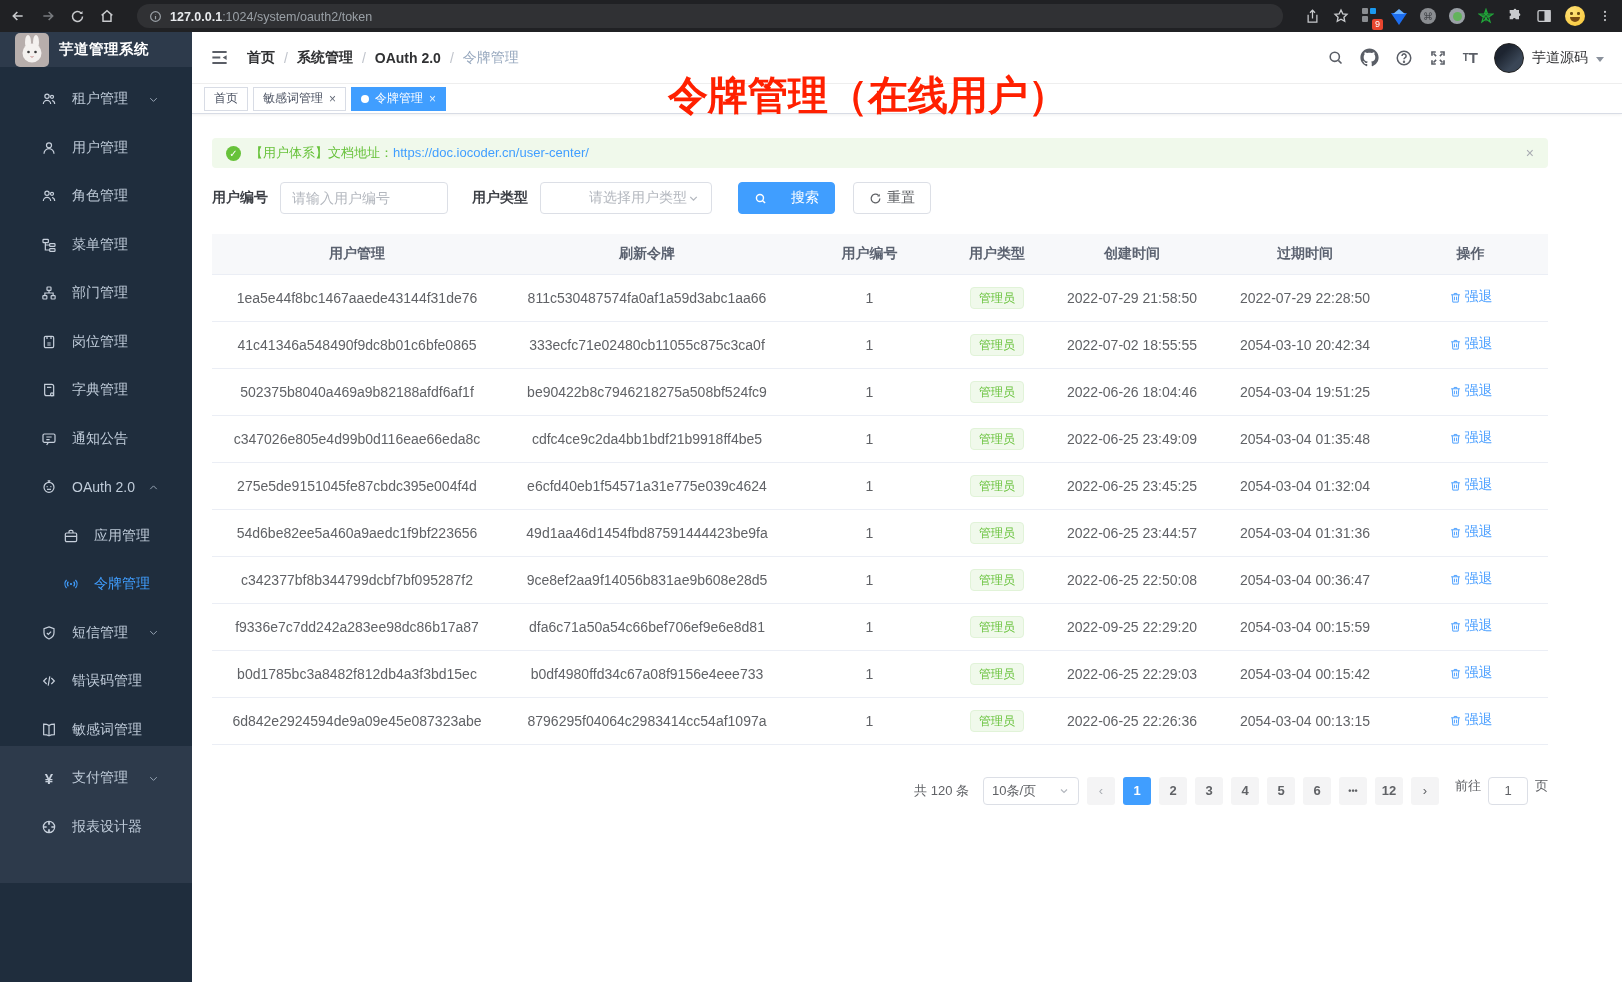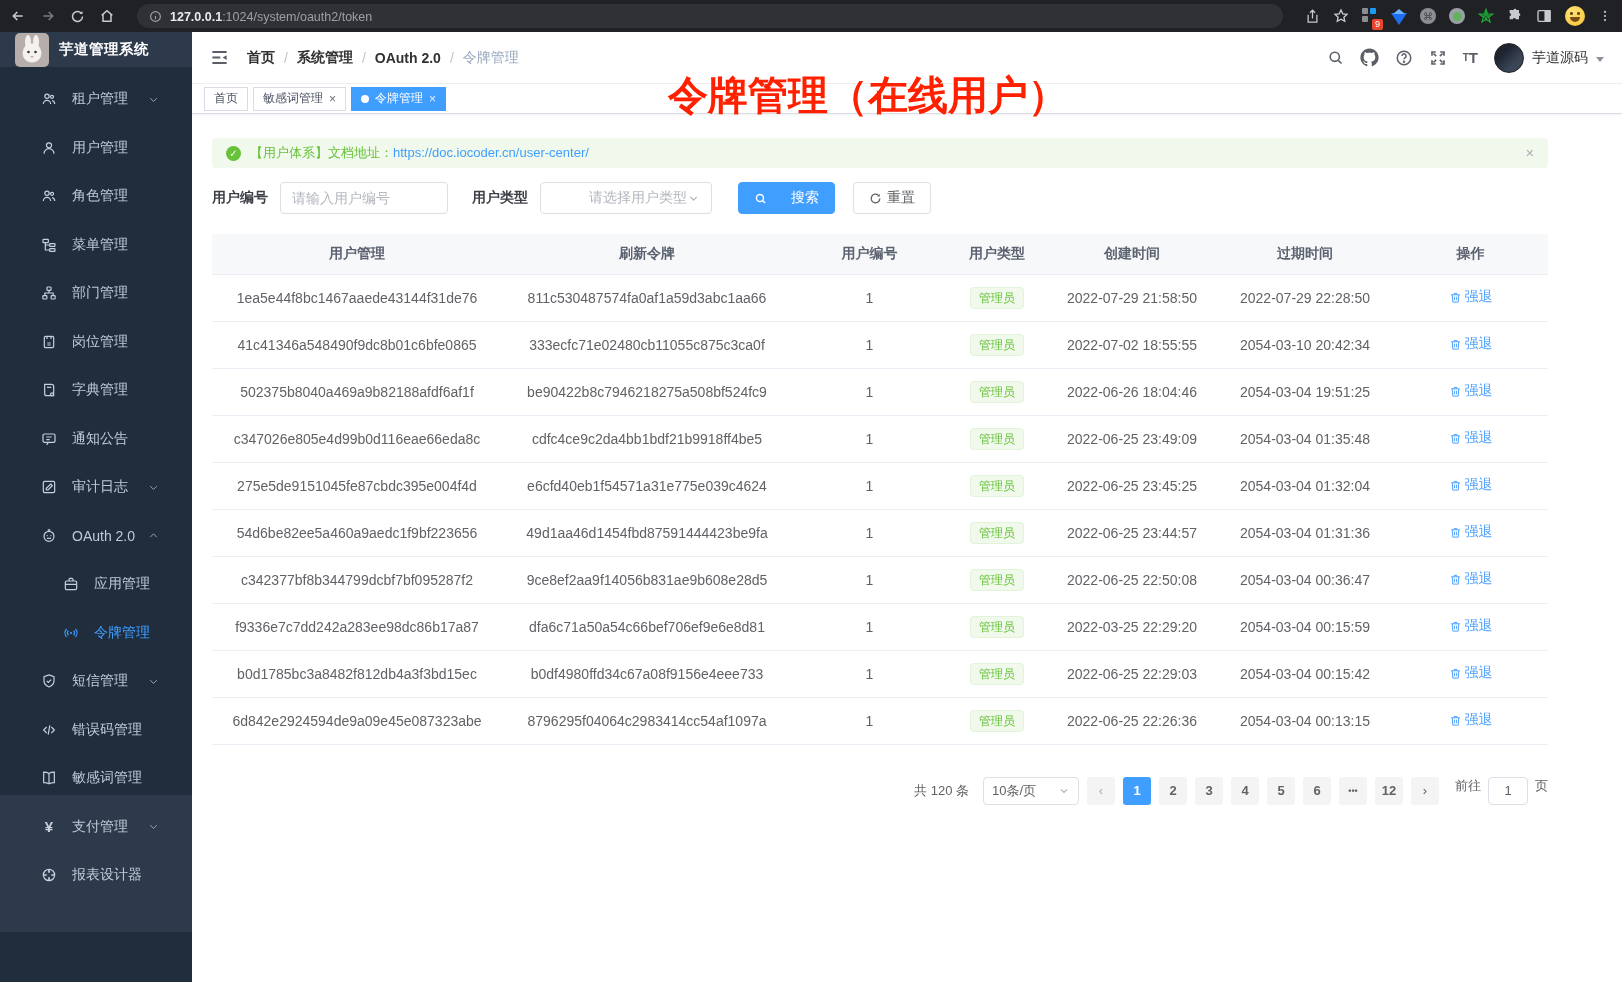--- a/index.html
+++ b/index.html
@@ -296,34 +296,20 @@
             <span class="mi-label">字典管理</span>
           </div>
           <div class="menu-item">
             <span class="icon">
               <svg width="16" height="16" viewBox="0 0 24 24" fill="none" stroke="currentColor" stroke-width="1.8">
                 <rect x="3" y="4.5" width="18" height="12.5" rx="2"></rect>
                 <path d="M8.5 21l2.5-4M8 9h8M8 13h5"></path>
               </svg>
             </span>
             <span class="mi-label">通知公告</span>
-          </div>
-          <div class="menu-item">
-            <span class="icon">
-              <svg width="16" height="16" viewBox="0 0 24 24" fill="none" stroke="currentColor" stroke-width="1.8">
-                <rect x="3.5" y="3.5" width="17" height="17" rx="2"></rect>
-                <path d="M14.5 7.5l2.5 2.5-6.5 6.5H8v-2.5z"></path>
-              </svg>
-            </span>
-            <span class="mi-label">审计日志</span>
-            <span class="icon chev">
-              <svg width="13" height="13" viewBox="0 0 24 24" fill="none" stroke="currentColor" stroke-width="1.8">
-                <path d="M6 9.5l6 6 6-6"></path>
-              </svg>
-            </span>
           </div>
           <div class="menu-item">
             <span class="icon">
               <svg width="16" height="16" viewBox="0 0 24 24" fill="none" stroke="currentColor" stroke-width="1.8">
                 <circle cx="12" cy="12.5" r="7.5"></circle>
                 <path d="M12 5V2.8M10 2.8h4"></path>
                 <circle cx="9.2" cy="11.5" r="1" fill="currentColor" stroke="none"></circle>
                 <circle cx="14.8" cy="11.5" r="1" fill="currentColor" stroke="none"></circle>
                 <path d="M9 15.5h6"></path>
               </svg>
@@ -648,21 +634,21 @@
                     </svg>
                   </span>
                   <span>强退</span>
                 </span></td>
             </tr>
             <tr>
               <td>f9336e7c7dd242a283ee98dc86b17a87</td>
               <td>dfa6c71a50a54c66bef706ef9e6e8d81</td>
               <td>1</td>
               <td><span class="tag-green">管理员</span></td>
-              <td>2022-03-25 22:29:20</td>
+              <td>2022-09-25 22:29:20</td>
               <td>2054-03-04 00:15:59</td>
               <td><span class="link-danger">
                   <span class="icon">
                     <svg width="13" height="13" viewBox="0 0 24 24" fill="none" stroke="currentColor" stroke-width="1.8">
                       <path d="M4 7h16M9.5 7V4.5h5V7M6 7l1 13.5h10L18 7M10 10.5v6.5M14 10.5v6.5"></path>
                     </svg>
                   </span>
                   <span>强退</span>
                 </span></td>
             </tr>

